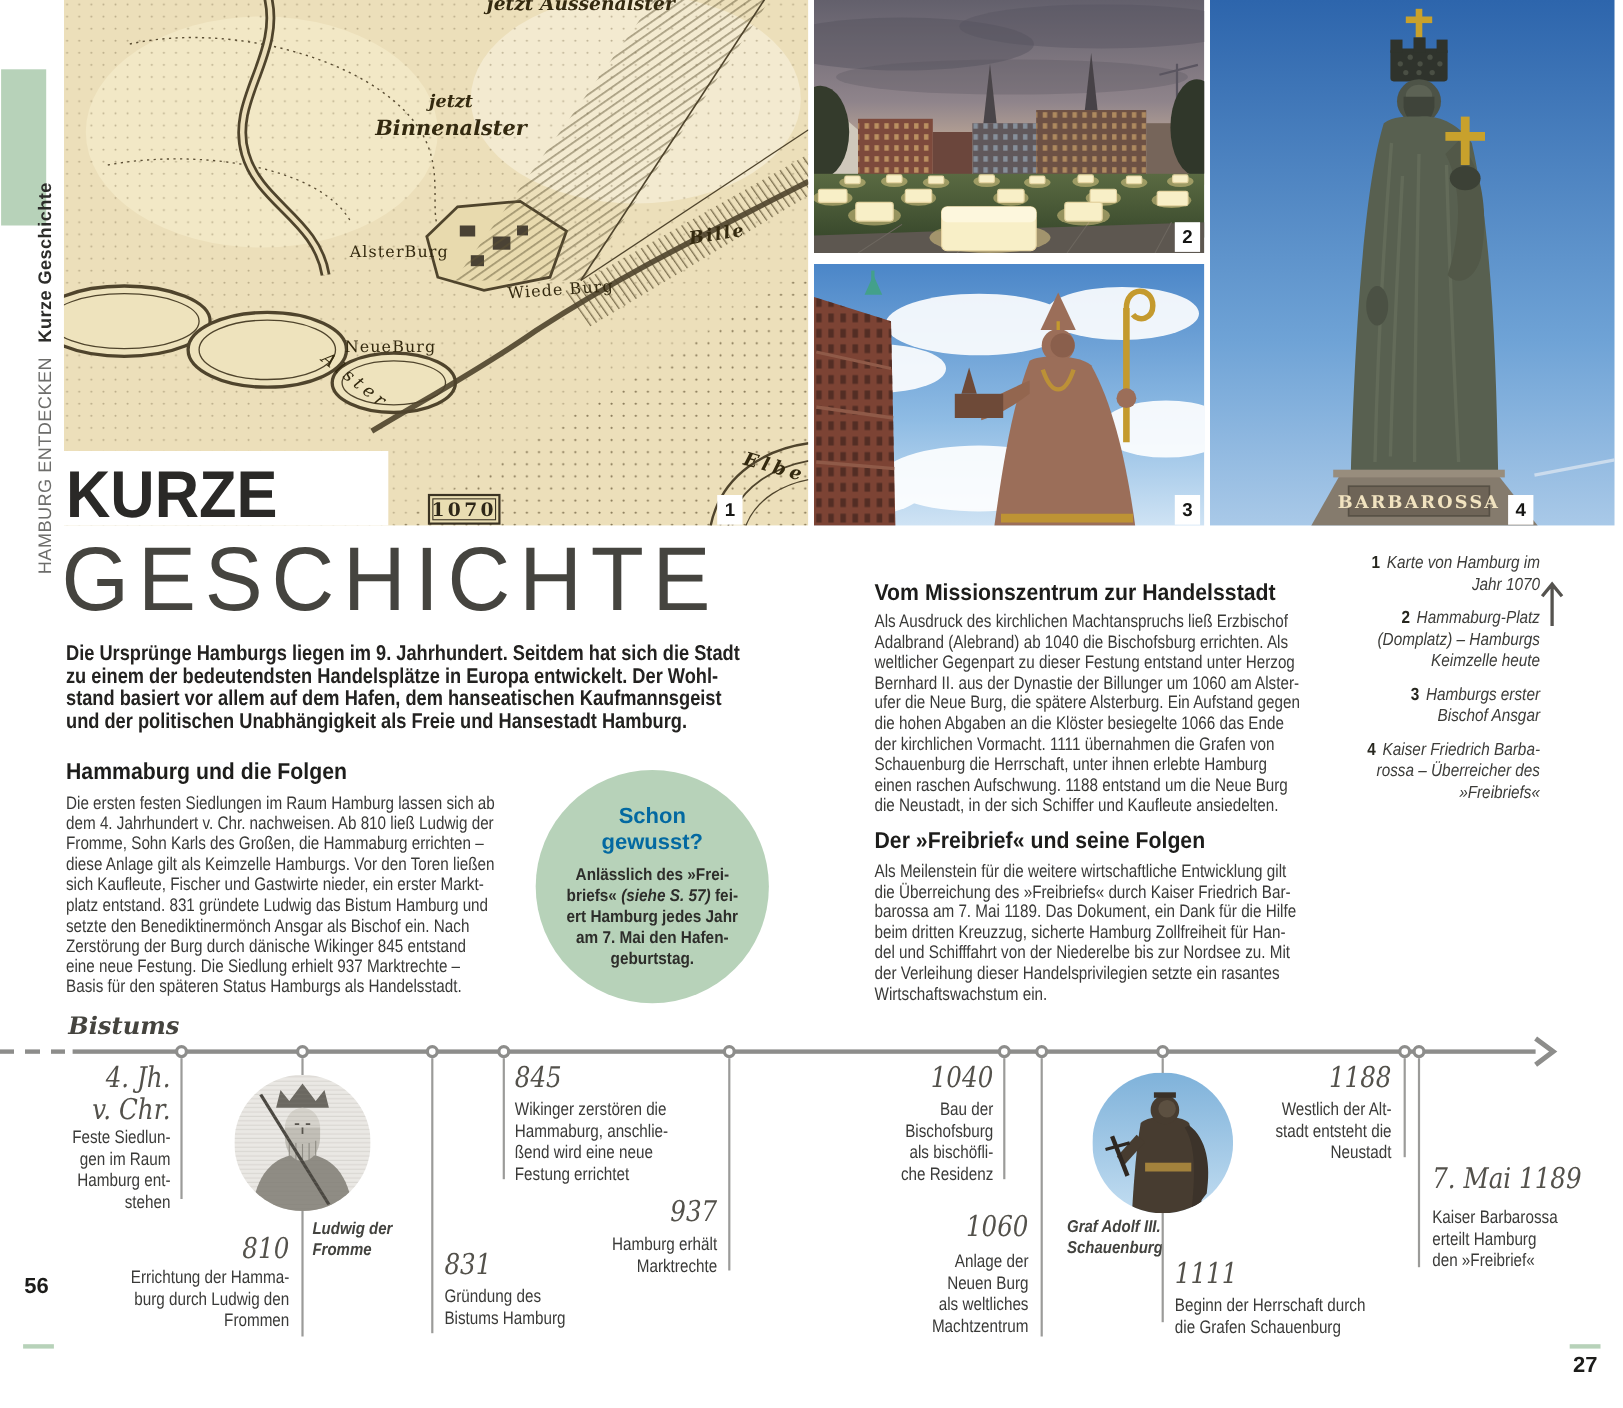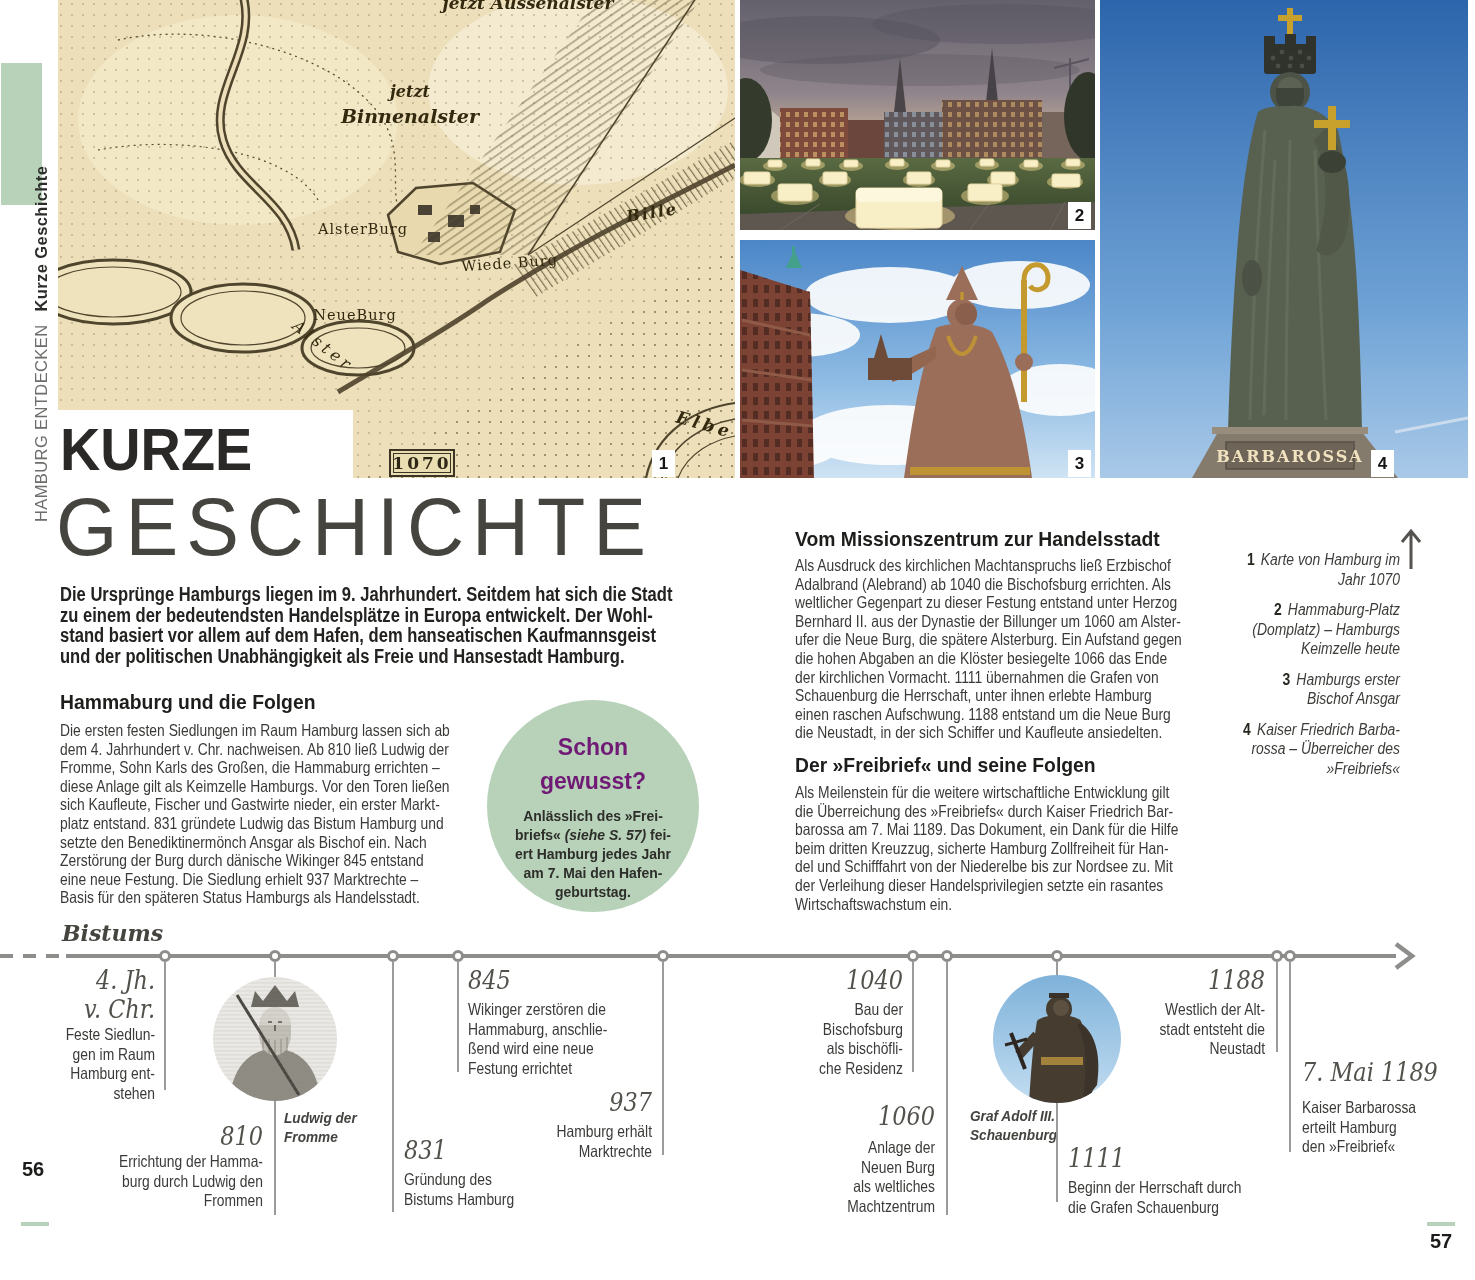--- a/index.html
+++ b/index.html
@@ -13,21 +13,21 @@
       transform:scaleX(0.92);transform-origin:0 0;}
   .body{font-size:16.5px;line-height:18.6px;color:#3a3a38;white-space:pre-line;}
   .intro{font-weight:700;font-size:19.5px;line-height:20.6px;color:#232220;white-space:pre-line;
          transform:scaleX(0.85);transform-origin:0 0;}
   .title-kurze{font-weight:800;font-size:60px;line-height:60px;letter-spacing:0px;color:#2a2927;
          transform:scaleX(0.93);transform-origin:0 0;white-space:nowrap;}
   .title-gesch{font-weight:400;font-size:79px;line-height:82px;letter-spacing:8px;color:#45443f;
          transform:scaleY(1.04);transform-origin:0 0;white-space:nowrap;}
   
   .know{background:#b7d2b9;border-radius:50%;text-align:center;}
-  .know h3{margin:30px 0 8px 0;font-size:23px;line-height:34px;color:#701a75;white-space:pre-line;}
+  .know h3{margin:30px 0 8px 0;font-size:20px;line-height:24px;color:#0369a1;white-space:pre-line;}
   .know .kbody{font-weight:700;font-size:15.5px;line-height:19px;color:#2d2d2a;white-space:pre-line;
          width:186px;margin:0 auto;transform:scaleX(0.9);transform-origin:50% 0;}
   .know .kit{font-style:italic;}
   
   .caps{text-align:right;}
   .cap{font-style:italic;font-size:16px;line-height:19.5px;color:#3c3c39;margin-bottom:11px;
        transform:scaleX(0.87);transform-origin:100% 0;}
   .cap b{font-style:normal;font-weight:700;color:#27271f;margin-right:7px;}
   .cap .ct{white-space:pre-line;}
   
@@ -395,21 +395,21 @@
 die Neustadt, in der sich Schiffer und Kaufleute ansiedelten.</div>
   <div class="abs h2" style="left:795px;top:753px;">Der »Freibrief« und seine Folgen</div>
   <div class="abs body sqL" style="left:795px;top:783px;width:560px;">Als Meilenstein für die weitere wirtschaftliche Entwicklung gilt
 die Überreichung des »Freibriefs« durch Kaiser Friedrich Bar-
 barossa am 7. Mai 1189. Das Dokument, ein Dank für die Hilfe
 beim dritten Kreuzzug, sicherte Hamburg Zollfreiheit für Han-
 del und Schifffahrt von der Niederelbe bis zur Nordsee zu. Mit
 der Verleihung dieser Handelsprivilegien setzte ein rasantes
 Wirtschaftswachstum ein.</div>
 
-  <div class="abs caps" style="left:1210px;top:550px;width:190px;">
+  <div class="abs caps" style="left:1210px;top:502px;width:190px;">
     <div class="cap"><b>1</b><span class="ct">Karte von Hamburg im
 Jahr 1070</span></div>
     <div class="cap"><b>2</b><span class="ct">Hammaburg-Platz
 (Domplatz) – Hamburgs
 Keimzelle heute</span></div>
     <div class="cap"><b>3</b><span class="ct">Hamburgs erster
 Bischof Ansgar</span></div>
     <div class="cap"><b>4</b><span class="ct">Kaiser Friedrich Barba-
 rossa – Überreicher des
 »Freibriefs«</span></div>
@@ -538,15 +538,15 @@
 Neustadt</div>
 
   <div class="abs tl-date dsqL" style="left:1302px;top:1058px;width:170px;">7. Mai 1189</div>
   <div class="abs tl-text sqL" style="left:1302px;top:1098px;width:160px;">Kaiser Barbarossa
 erteilt Hamburg
 den »Freibrief«</div>
 
   <div class="greentick" style="left:21px;top:1222px;"></div>
   <div class="abs pagenum" style="left:22px;top:1158px;">56</div>
   <div class="greentick" style="left:1427px;top:1222px;"></div>
-  <div class="abs pagenum" style="left:1430px;top:1230px;">57</div>
+  <div class="abs pagenum" style="left:1430px;top:1230px;">27</div>
 
 </div>
 
 </body></html>

